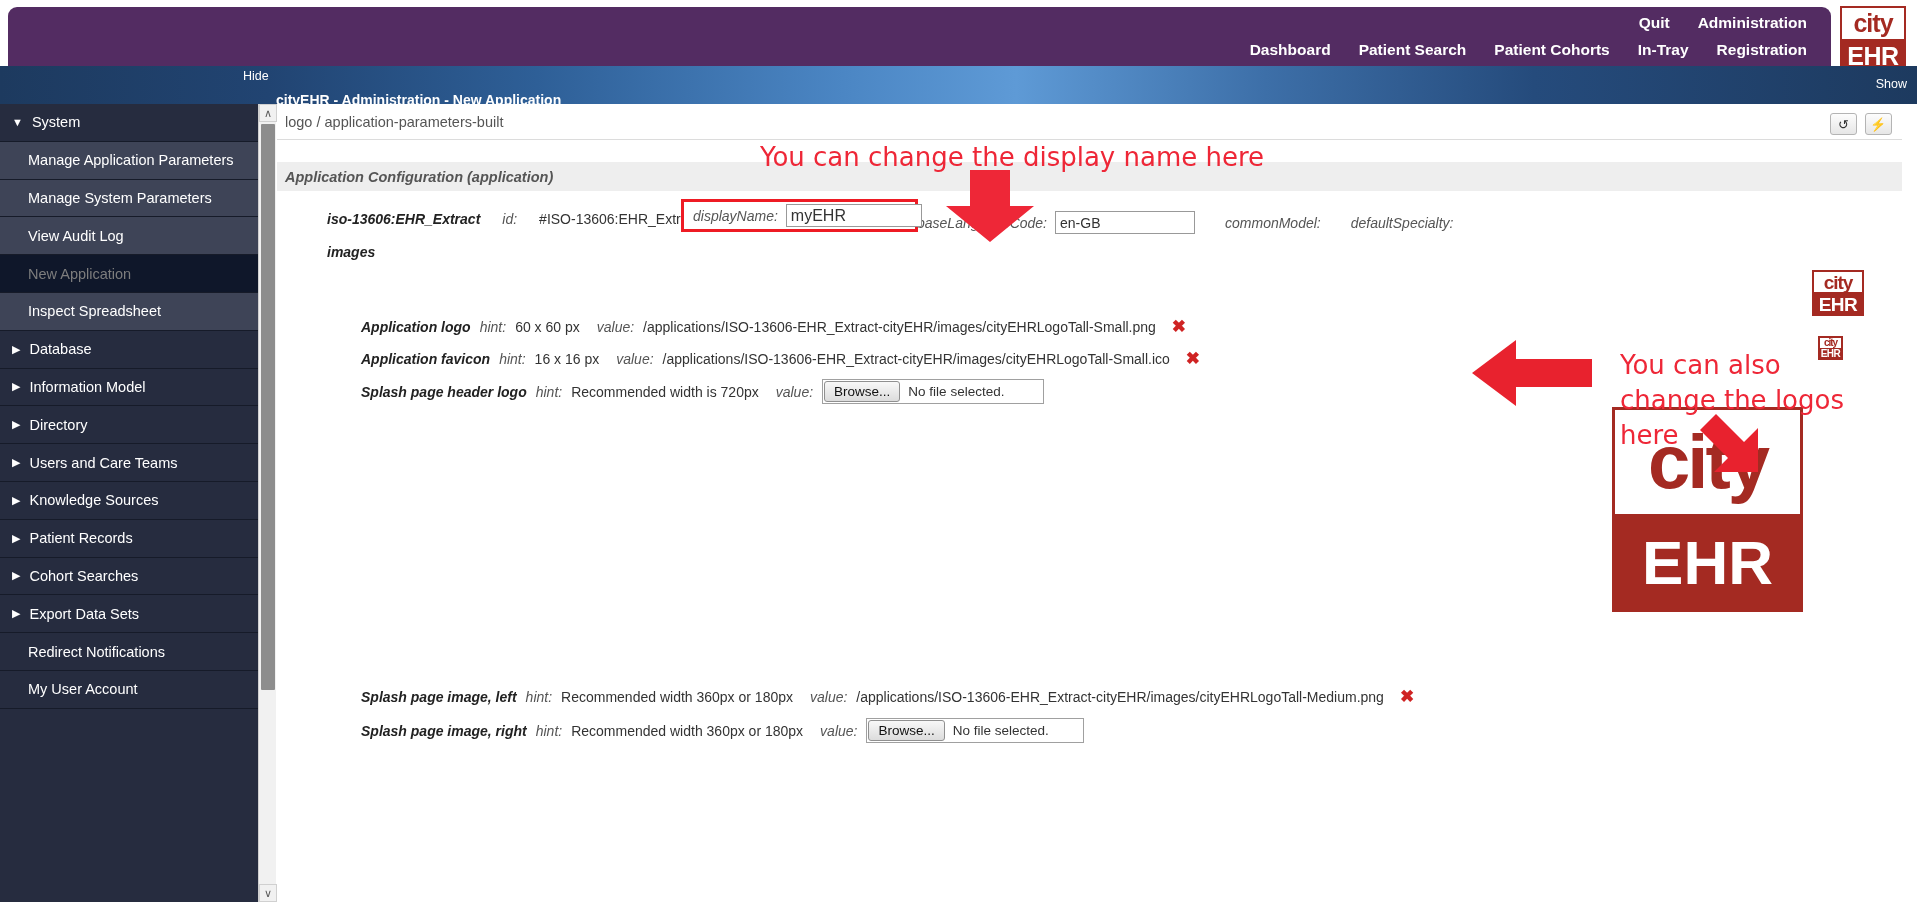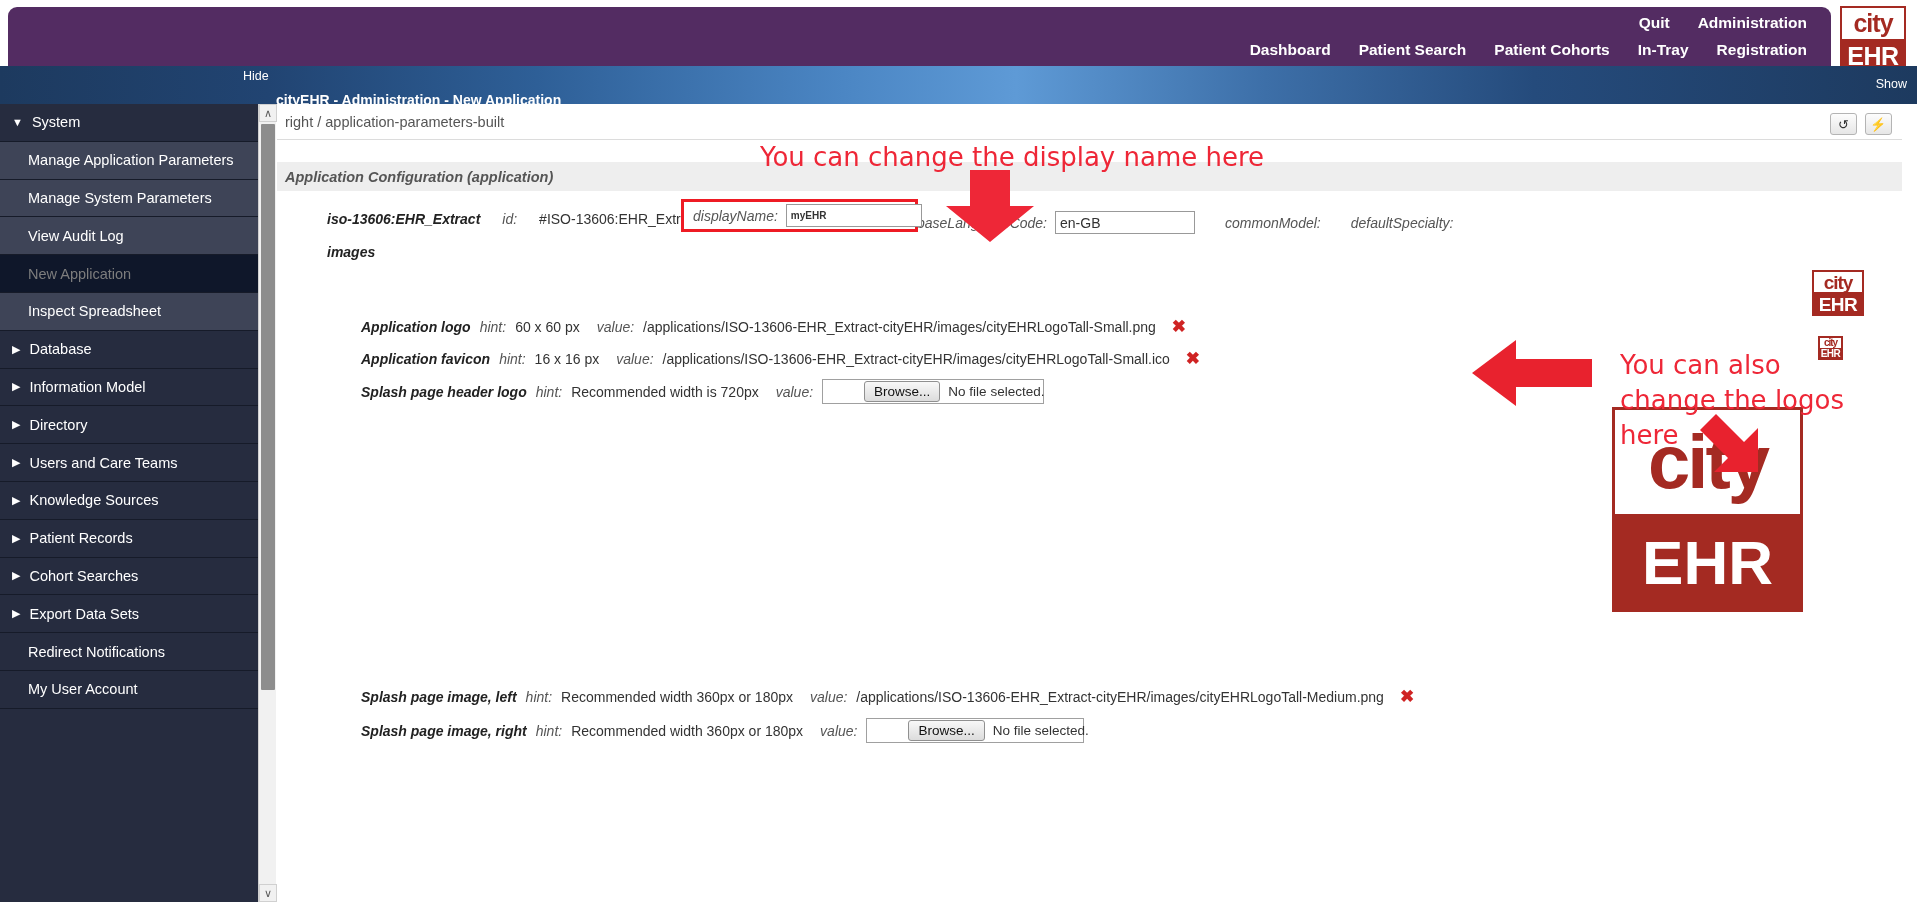--- a/index.html
+++ b/index.html
@@ -141,22 +141,22 @@
     display:flex; align-items:center; gap:22px; white-space:nowrap;
   }
   #displayname-box {
     position:absolute; left:404px; top:95px; width:237px; height:33px;
     border:3px solid #ee1b24;
     display:flex; align-items:center; gap:8px; padding-left:9px;
     background:#ffffff; z-index:4;
   }
   #displayname-input {
     width:136px; height:23px; border:1px solid #999999;
-    font-size:10px; color:#333333; padding:1px 4px;
-    font-family:"Liberation Sans", sans-serif; outline:none;font-weight:bold;
+    font-size:16px; color:#333333; padding:1px 4px;
+    font-family:"Liberation Sans", sans-serif; outline:none;
   }
   #baselang-row {
     position:absolute; left:640px; top:107px;
     display:flex; align-items:center; gap:8px; white-space:nowrap;
   }
   #baselang-input {
     width:140px; height:23px; border:1px solid #999999;
     font-size:14px; color:#333333; padding:1px 4px;
     font-family:"Liberation Sans", sans-serif; outline:none;
   }
@@ -170,21 +170,21 @@
   #row-logo    { top:212px; }
   #row-favicon { top:244px; }
   #row-header  { top:275px; }
   #row-spleft  { top:582px; }
   #row-spright { top:614px; }
   .xmark { color:#cf2323; font-weight:bold; font-size:17px; cursor:pointer; margin-left:7px; }
 
   
   .file-widget {
     display:inline-flex; align-items:center; height:25px;
-    border:1px solid #a0a0a0; background:#ffffff;padding-left:40px;
+    border:1px solid #a0a0a0; background:#ffffff;
   }
   .file-widget .browse {
     height:21px; margin:1px 0 1px 1px; padding:0 9px;
     background:linear-gradient(to bottom,#f8f8f8,#dcdcdc);
     border:1px solid #909090; border-radius:3px;
     font-size:13.5px; color:#111111;
     display:flex; align-items:center; cursor:pointer;
   }
   .file-widget .fname {
     padding:0 8px; font-size:13.5px; color:#333333;
@@ -334,21 +334,21 @@
     </div>
   </div>
 <div id="side-scroll">
   <div class="sb-arrow" id="sb-up">∧</div>
   <div id="sb-thumb"></div>
   <div class="sb-arrow" id="sb-down">∨</div>
 </div>
 
 <div id="main">
 
-  <div id="breadcrumb">right / application-parameters-built</div>
+  <div id="breadcrumb">logo / application-parameters-built</div>
   <div id="bc-rule"></div>
 
   <div class="tool-btn" id="btn-refresh">↺</div>
   <div class="tool-btn" id="btn-flash">⚡</div>
 
   <div id="config-header">Application Configuration (application)</div>
 
   <div id="id-row">
     <span class="lbl-b">iso-13606:EHR_Extract</span>
     <span class="lbl-i">id:</span>

